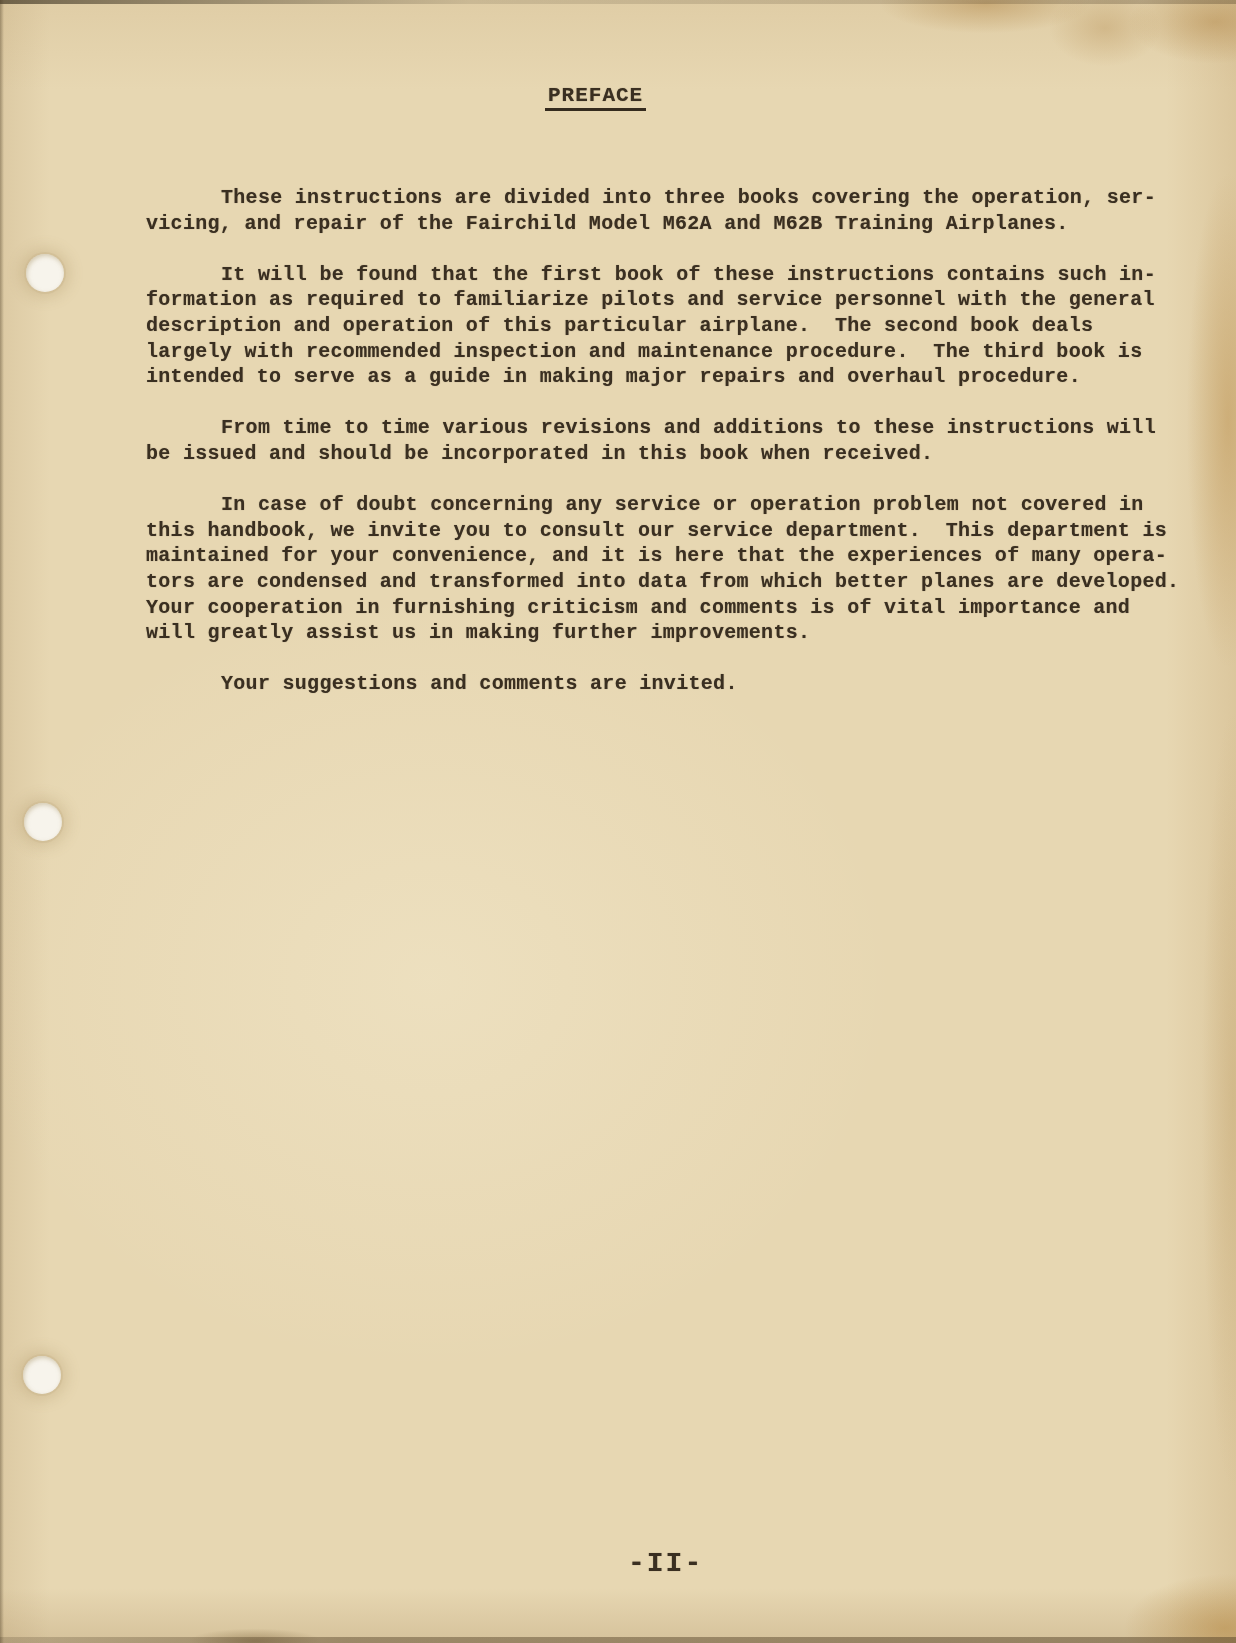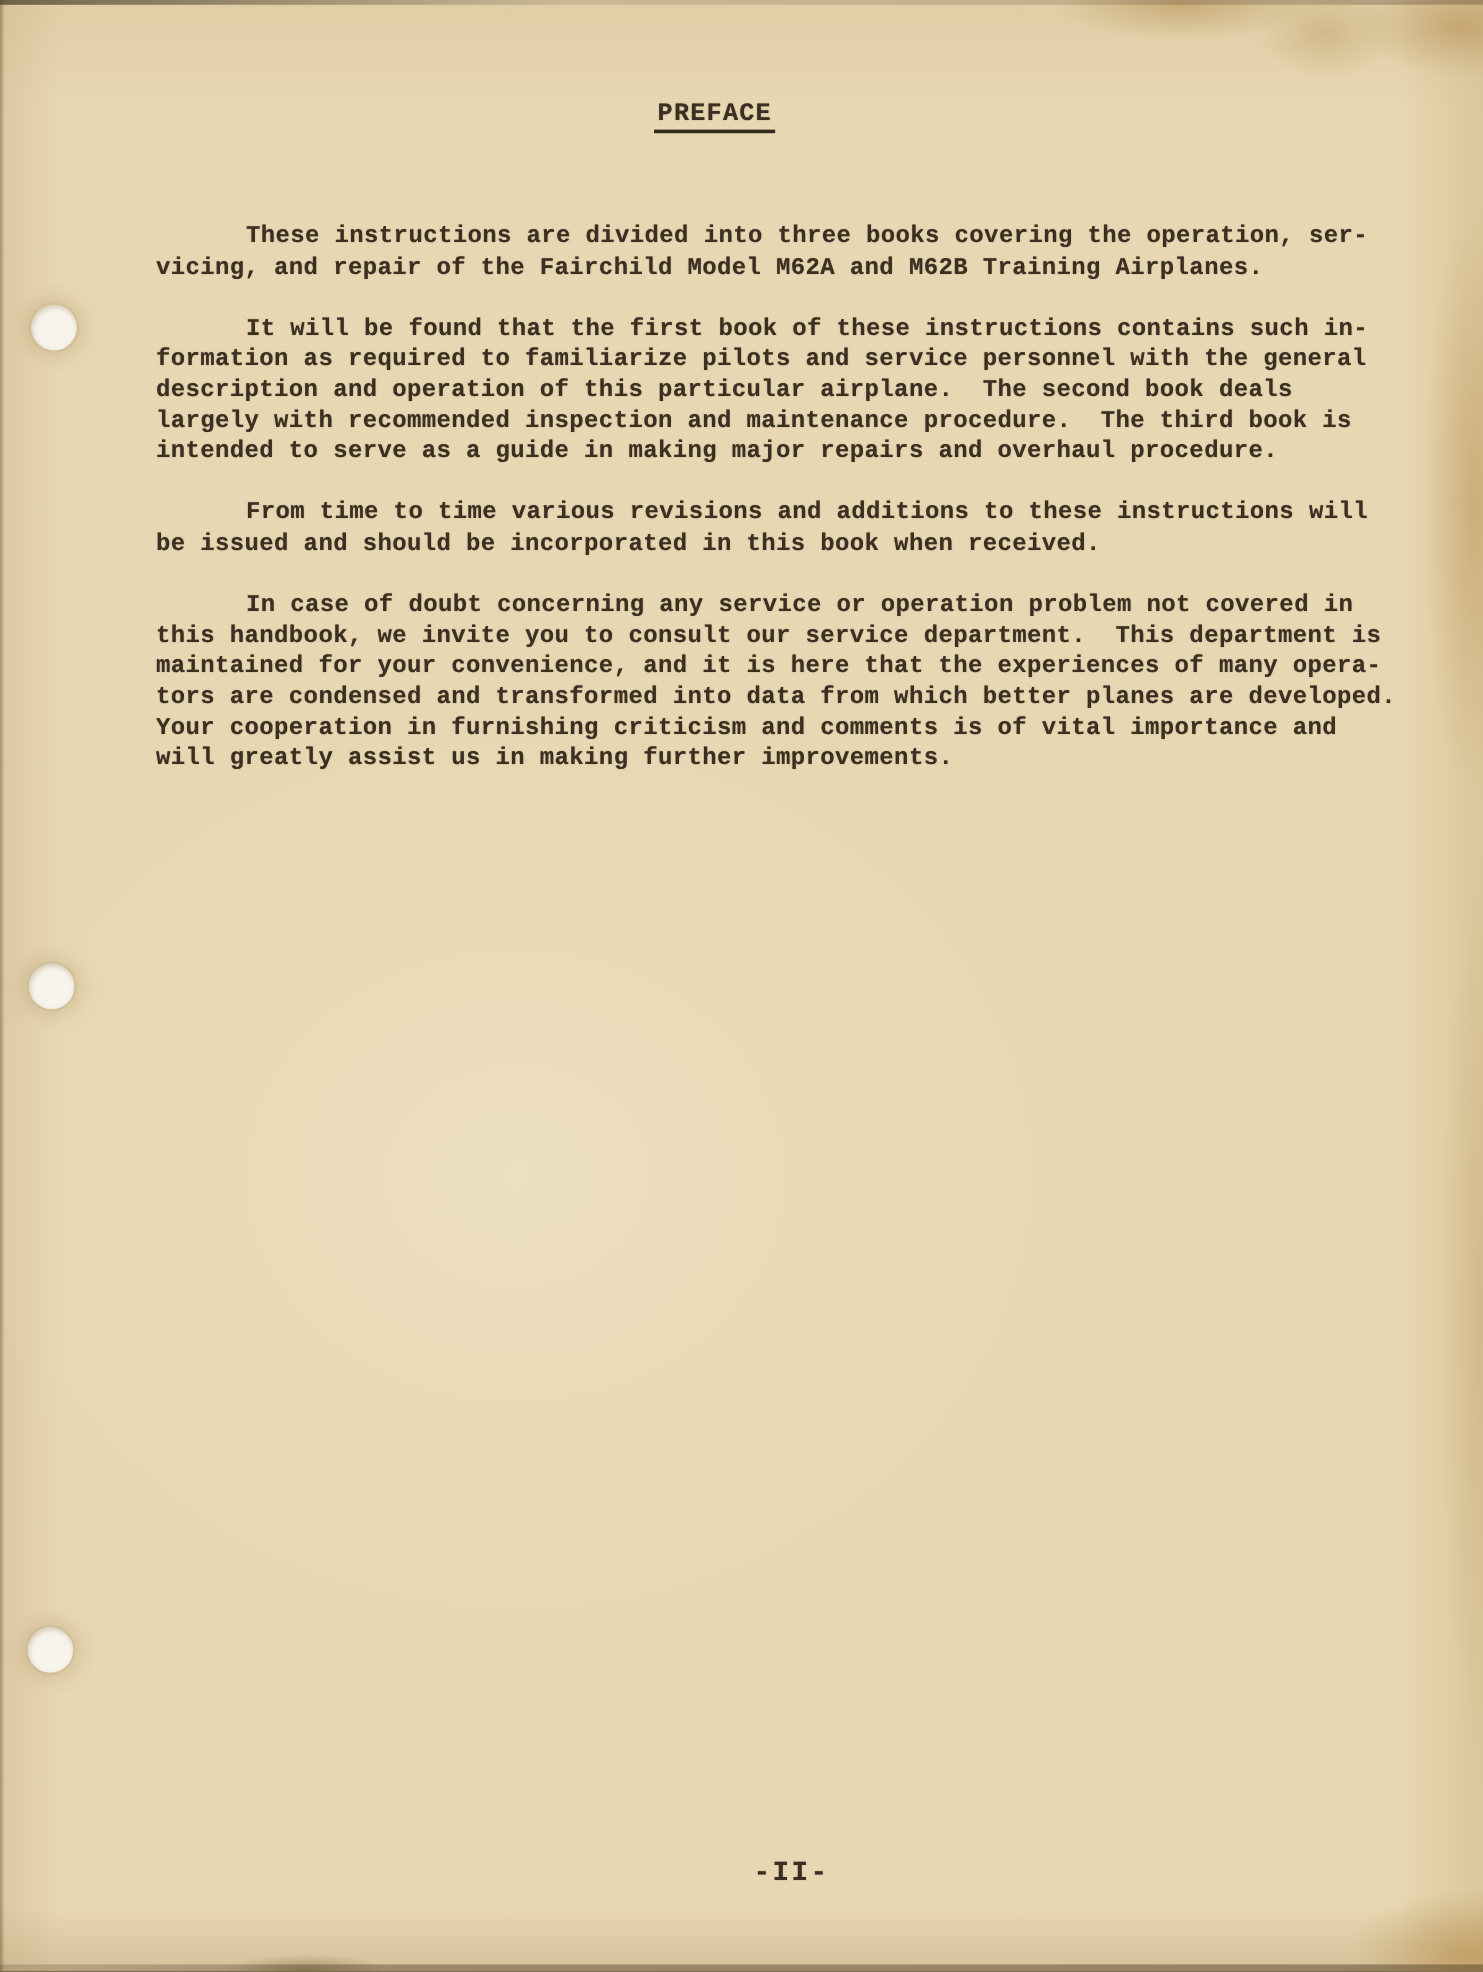--- a/index.html
+++ b/index.html
@@ -66,37 +66,37 @@
     margin: 0;
     font-size: 21px;
     font-weight: 700;
     letter-spacing: 1px;
     padding: 0 3px 1px 3px;
     border-bottom: 3px solid #352b1e;
     text-shadow: 0 0 1px rgba(53,43,30,0.55);
   }
   .body-text {
     position: absolute;
-    left: 130px; top: 185px;
+    left: 146px; top: 185px;
     width: 1045px;
   }
   .para {
     margin: 0 0 25.6px 0;
     font-size: 20px;
     line-height: 25.6px;
     font-weight: 700;
     letter-spacing: 0.3px;
     white-space: pre;
     text-indent: 75px;
     text-shadow: 0 0 1px rgba(58,47,33,0.45);
   }
   .page-number {
     position: absolute;
     left: 628px; top: 1548px;
-    font-size: 23px;
+    font-size: 28px;
     font-weight: 700;
     letter-spacing: 2px;
     text-shadow: 0 0 1px rgba(58,47,33,0.45);
   }
 </style>
 </head>
 <body>
 
 <div class="page">
 
@@ -119,17 +119,18 @@
 largely with recommended inspection and maintenance procedure.  The third book is
 intended to serve as a guide in making major repairs and overhaul procedure.</p>
     <p class="para">From time to time various revisions and additions to these instructions will
 be issued and should be incorporated in this book when received.</p>
     <p class="para">In case of doubt concerning any service or operation problem not covered in
 this handbook, we invite you to consult our service department.  This department is
 maintained for your convenience, and it is here that the experiences of many opera-
 tors are condensed and transformed into data from which better planes are developed.
 Your cooperation in furnishing criticism and comments is of vital importance and
 will greatly assist us in making further improvements.</p>
+    <p class="para">Your suggestions and comments are invited.</p>
   </div>
 
   <div class="page-number">-II-</div>
 
 </div>
 
 </body></html>

